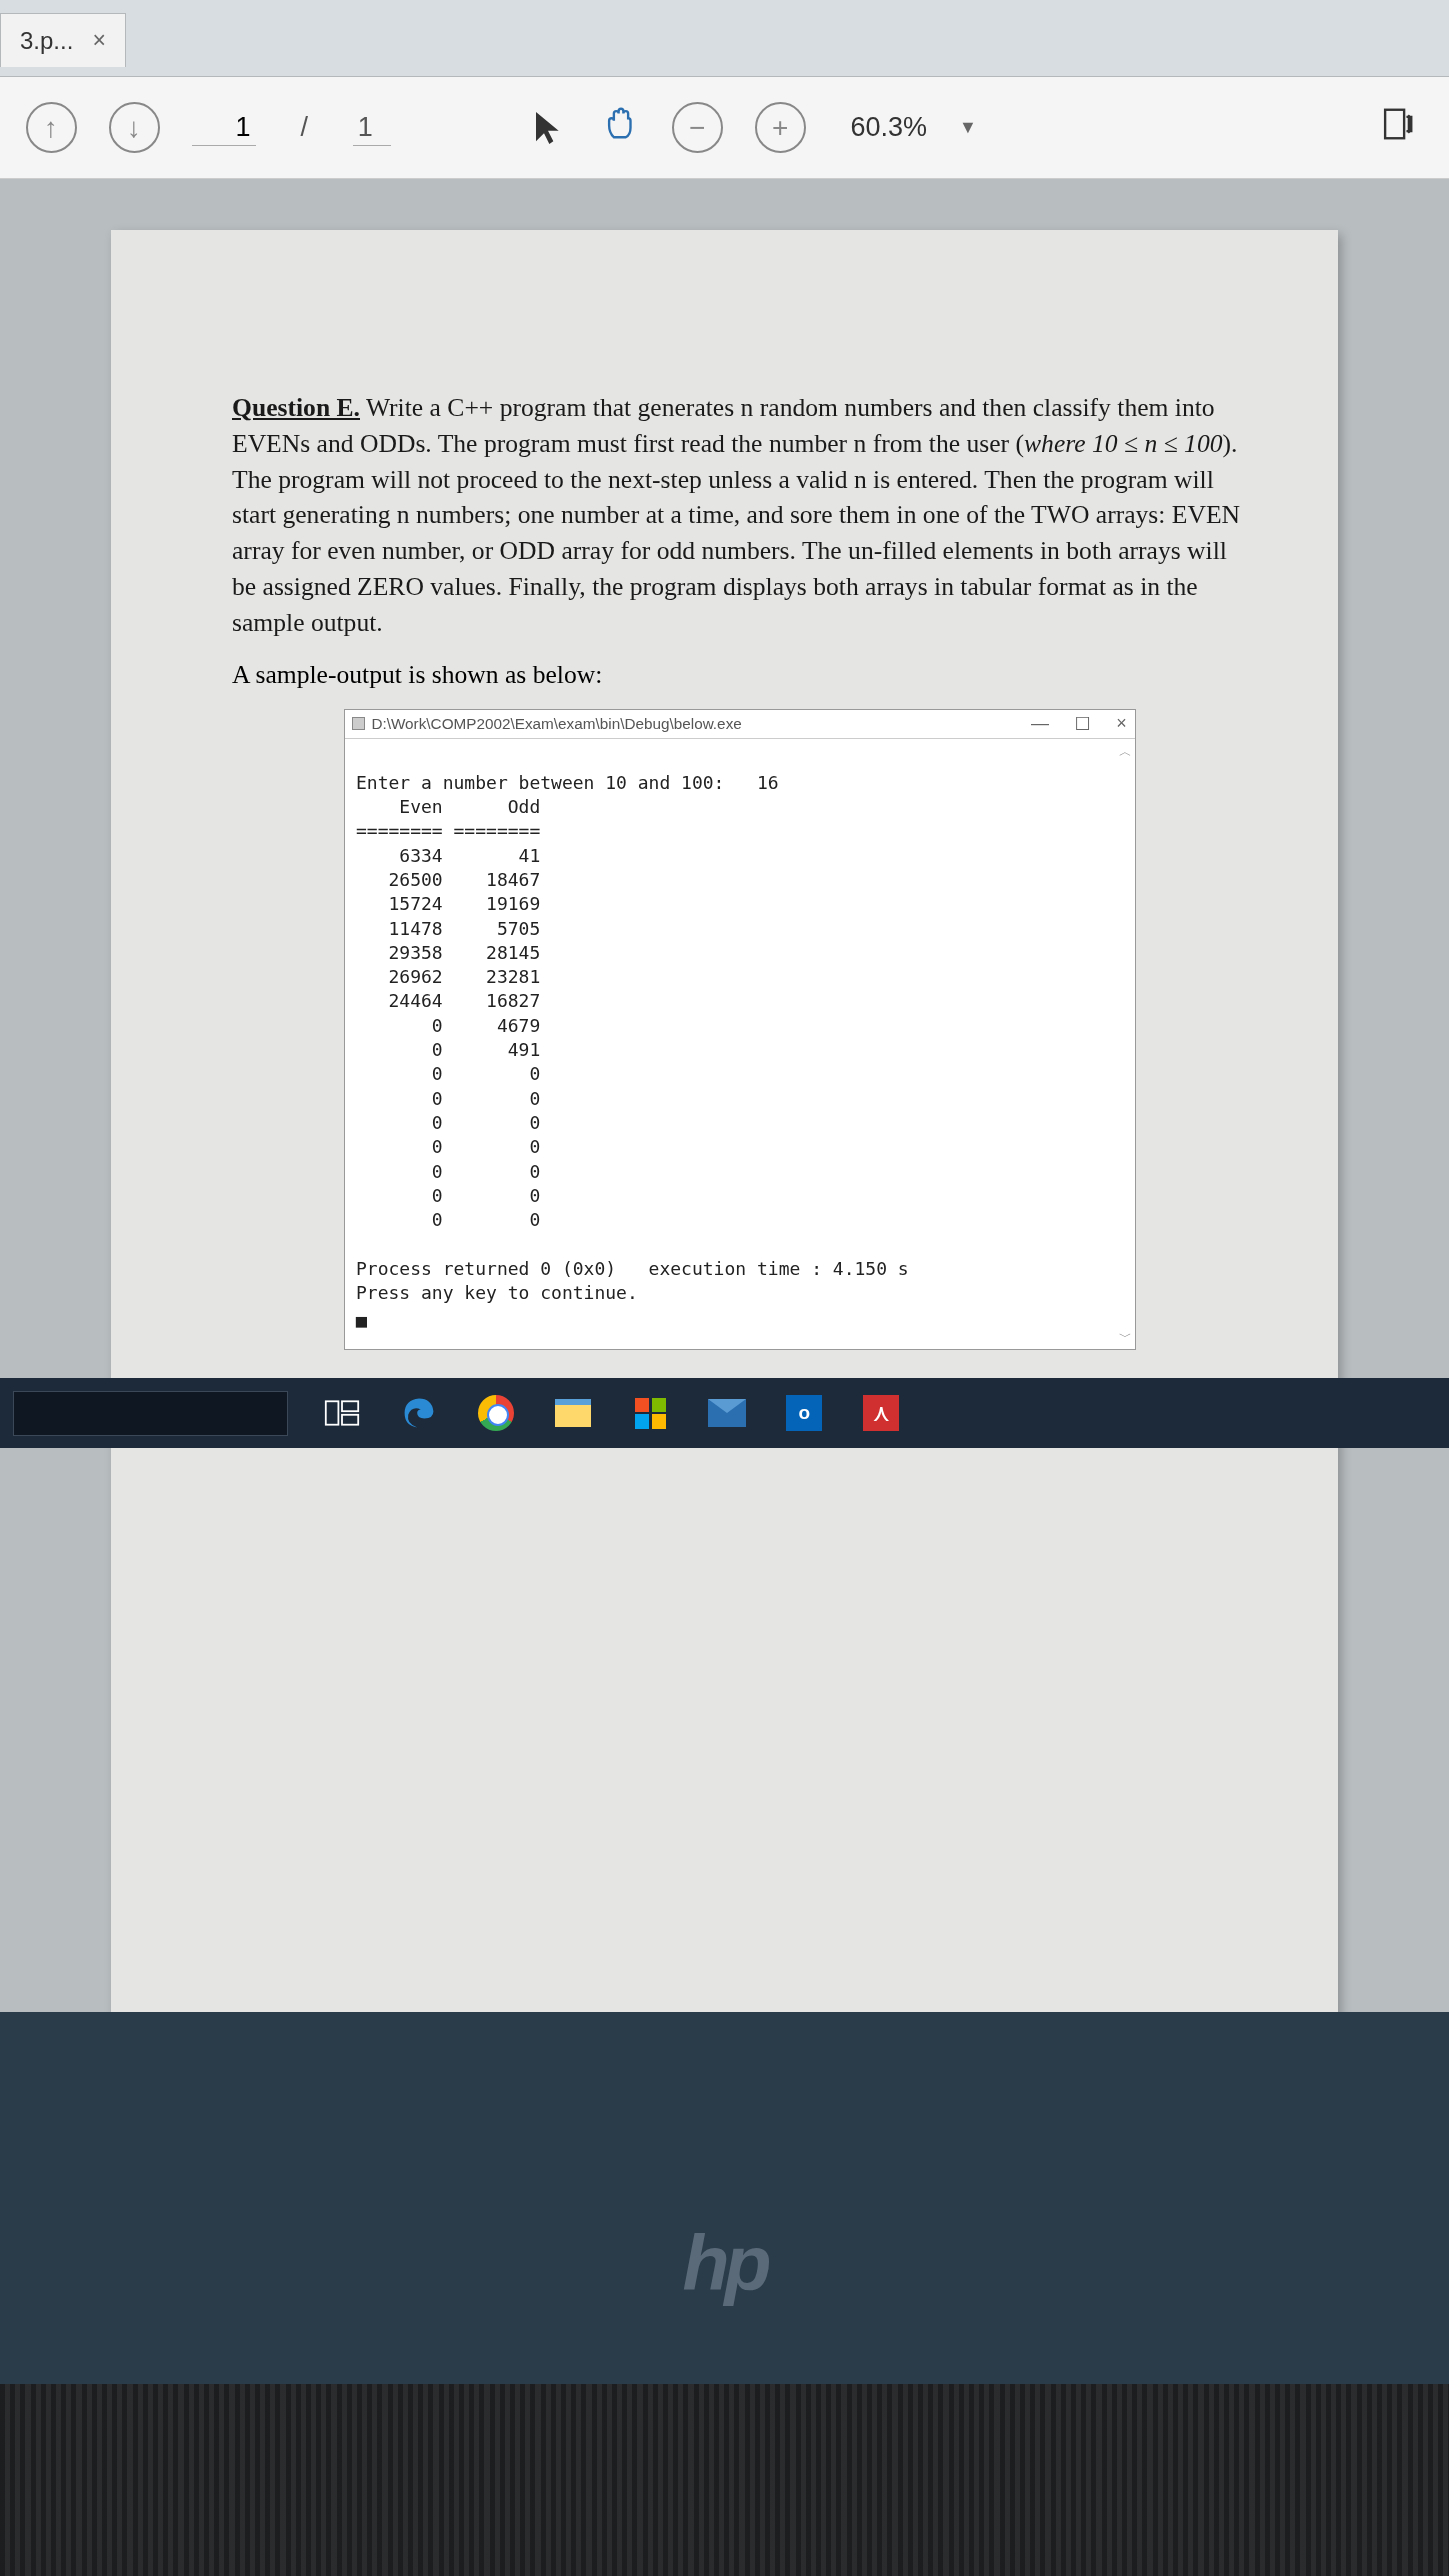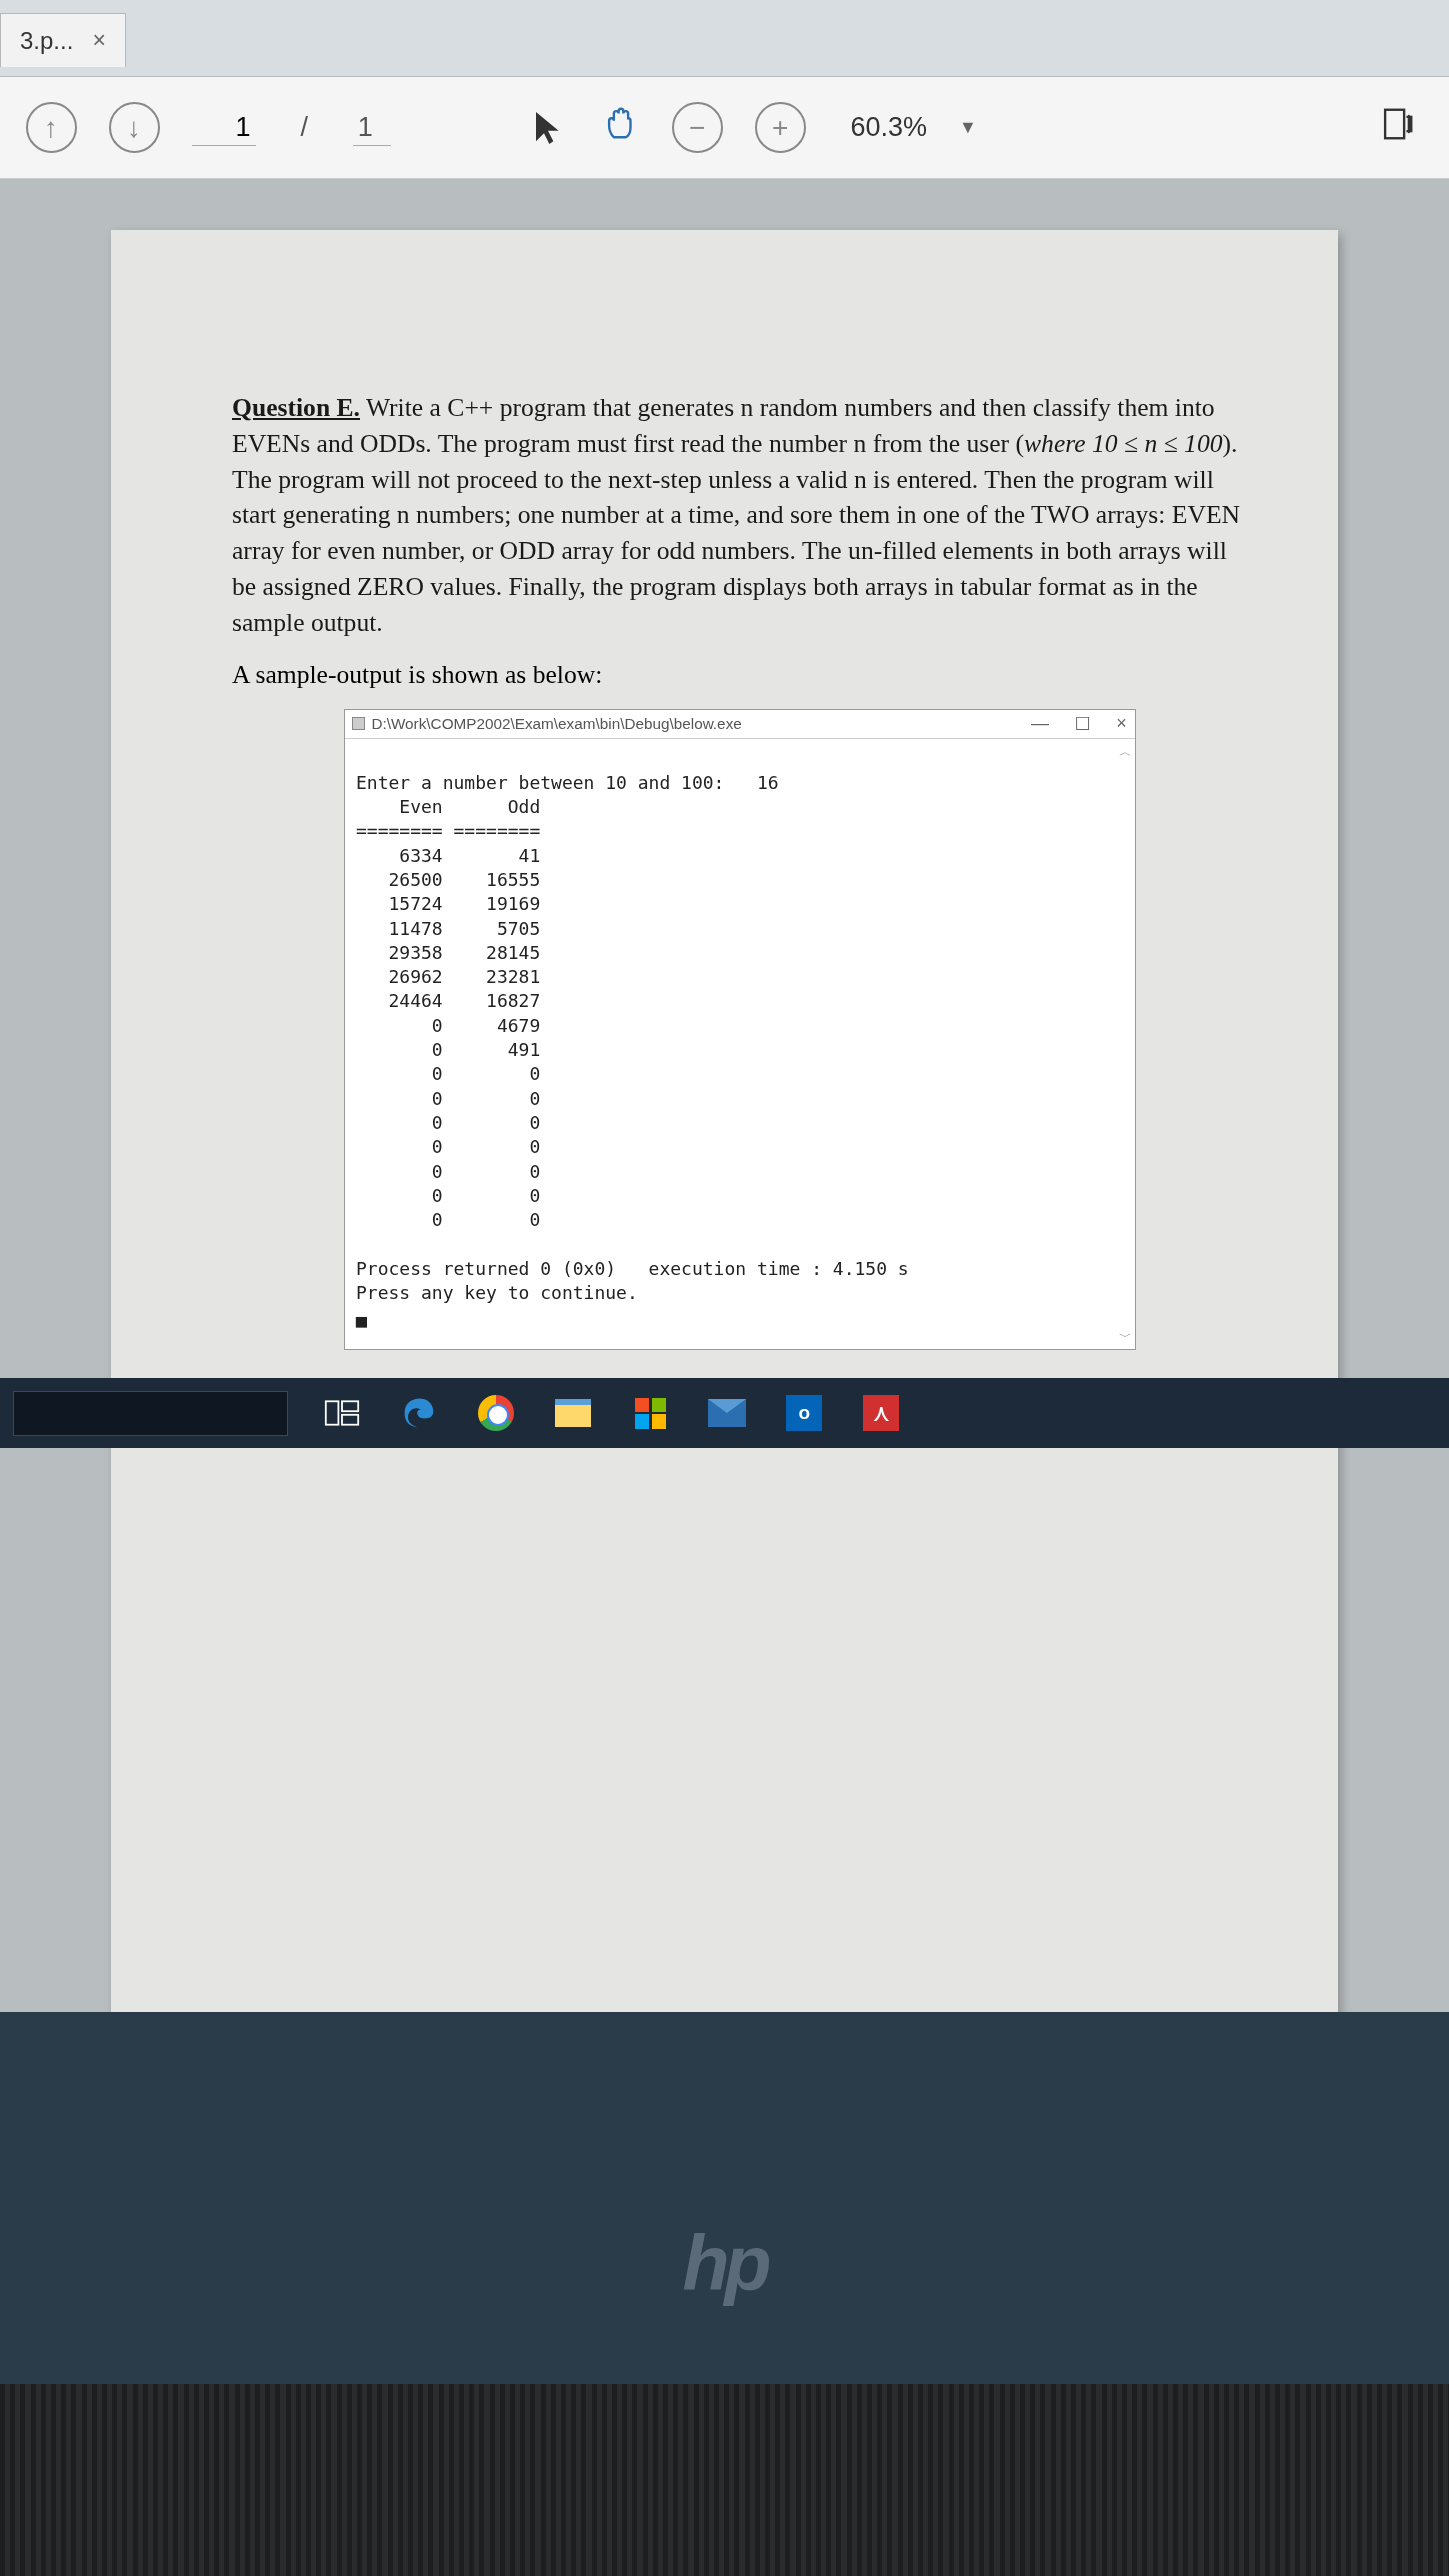--- a/index.html
+++ b/index.html
@@ -361,21 +361,21 @@
               <span>—</span>
               <span>☐</span>
               <span>×</span>
             </div>
           </div>
           <div class="console-body">
 <span class="console-scroll">︿</span><span>Enter a number between 10 and 100:   16</span>
 <span>    Even      Odd</span>
 <span>======== ========</span>
 <span>    6334       41</span>
-<span>   26500    16555</span>
+<span>   26500    18467</span>
 <span>   15724    19169</span>
 <span>   11478     5705</span>
 <span>   29358    28145</span>
 <span>   26962    23281</span>
 <span>   24464    16827</span>
 <span>       0     4679</span>
 <span>       0      491</span>
 <span>       0        0</span>
 <span>       0        0</span>
 <span>       0        0</span>

